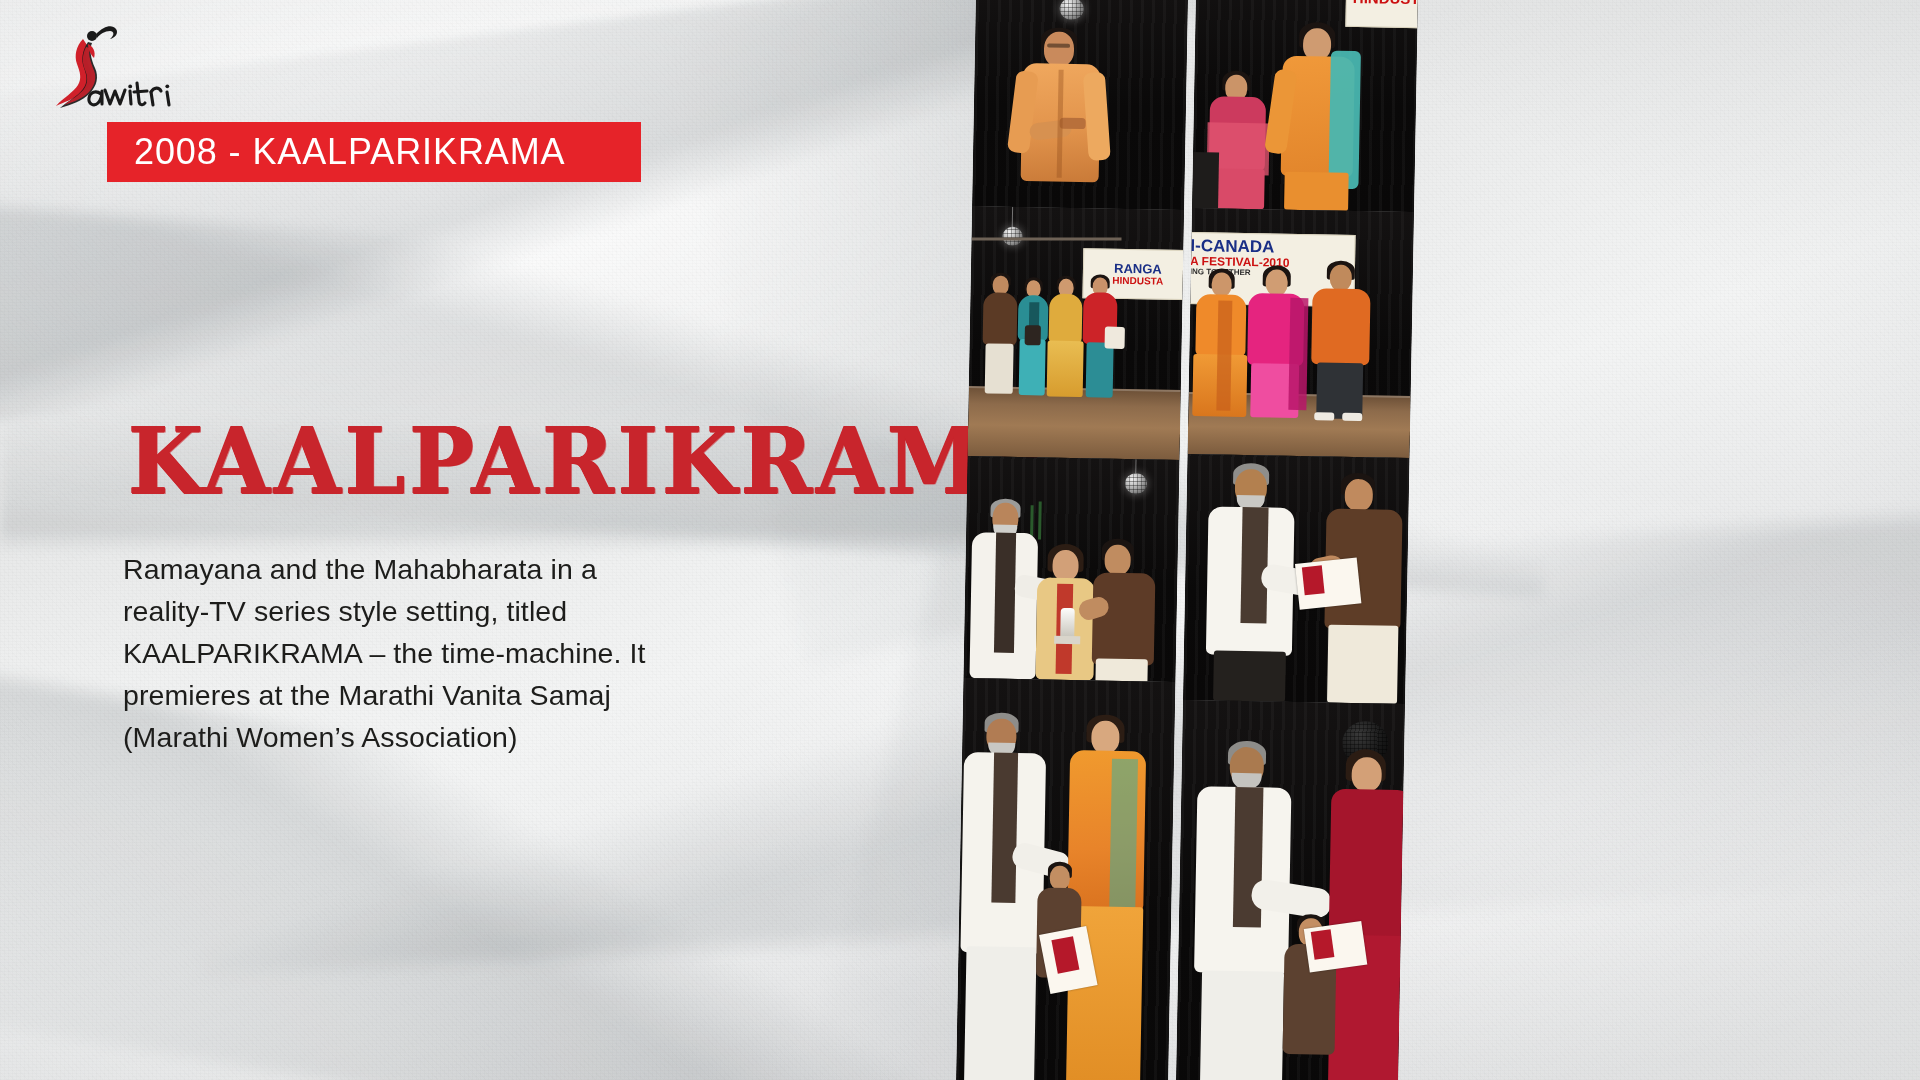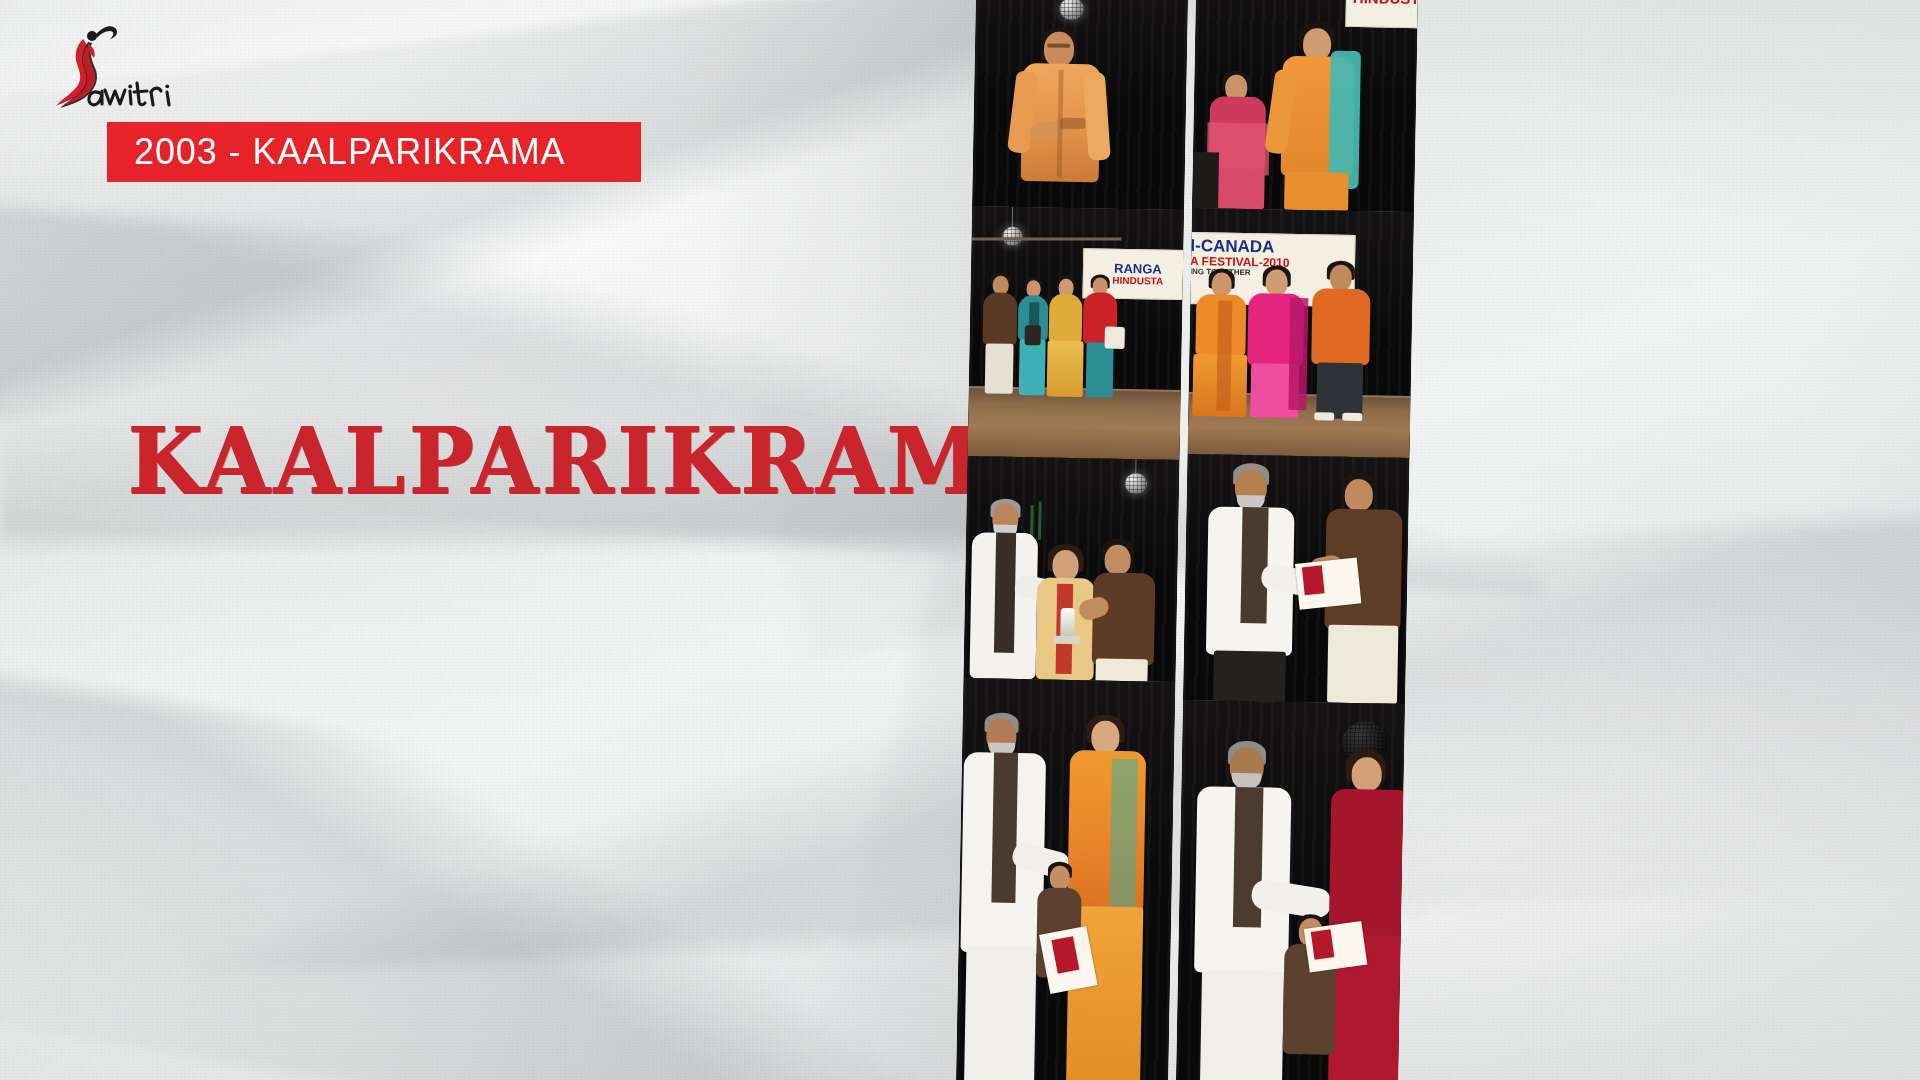--- a/index.html
+++ b/index.html
@@ -233,25 +233,26 @@
         <path d="M121 70 L123 83"></path>
         <path d="M121 70 C124 65 129 65 131 69"></path>
         <path d="M137 70 L139 83"></path>
       </g>
       <circle cx="100.2" cy="64.4" r="1.9" fill="#1a1a1a"></circle>
       <circle cx="137.3" cy="64.3" r="1.9" fill="#1a1a1a"></circle>
     </svg>
   </div>
 
   <div id="ribbon">
-    <span class="ribbon-text">2003 - KAALPARIKRAMA</span>
+    <span class="ribbon-text">2008 - KAALPARIKRAMA</span>
   </div>
 
   <div id="title">KAALPARIKRAMA</div>
 
+  <div id="body-copy">Ramayana and the Mahabharata in a reality-TV series style setting, titled KAALPARIKRAMA – the time-machine. It premieres at the Marathi Vanita Samaj (Marathi Women’s Association)</div>
 
   <div class="strip" id="strip-left">
 
     <div class="photo" style="height:226px">
       <div class="backdrop"></div>
       <div class="discowire" style="left:94px;height:20px"></div>
       <div class="disco" style="left:84px;top:16px;width:24px;height:22px"></div>
 
       <div class="hair" style="left:66px;top:46px;width:36px;height:22px"></div>
       <div class="head" style="left:69px;top:50px;width:30px;height:35px;background:#c98a5c"></div>

